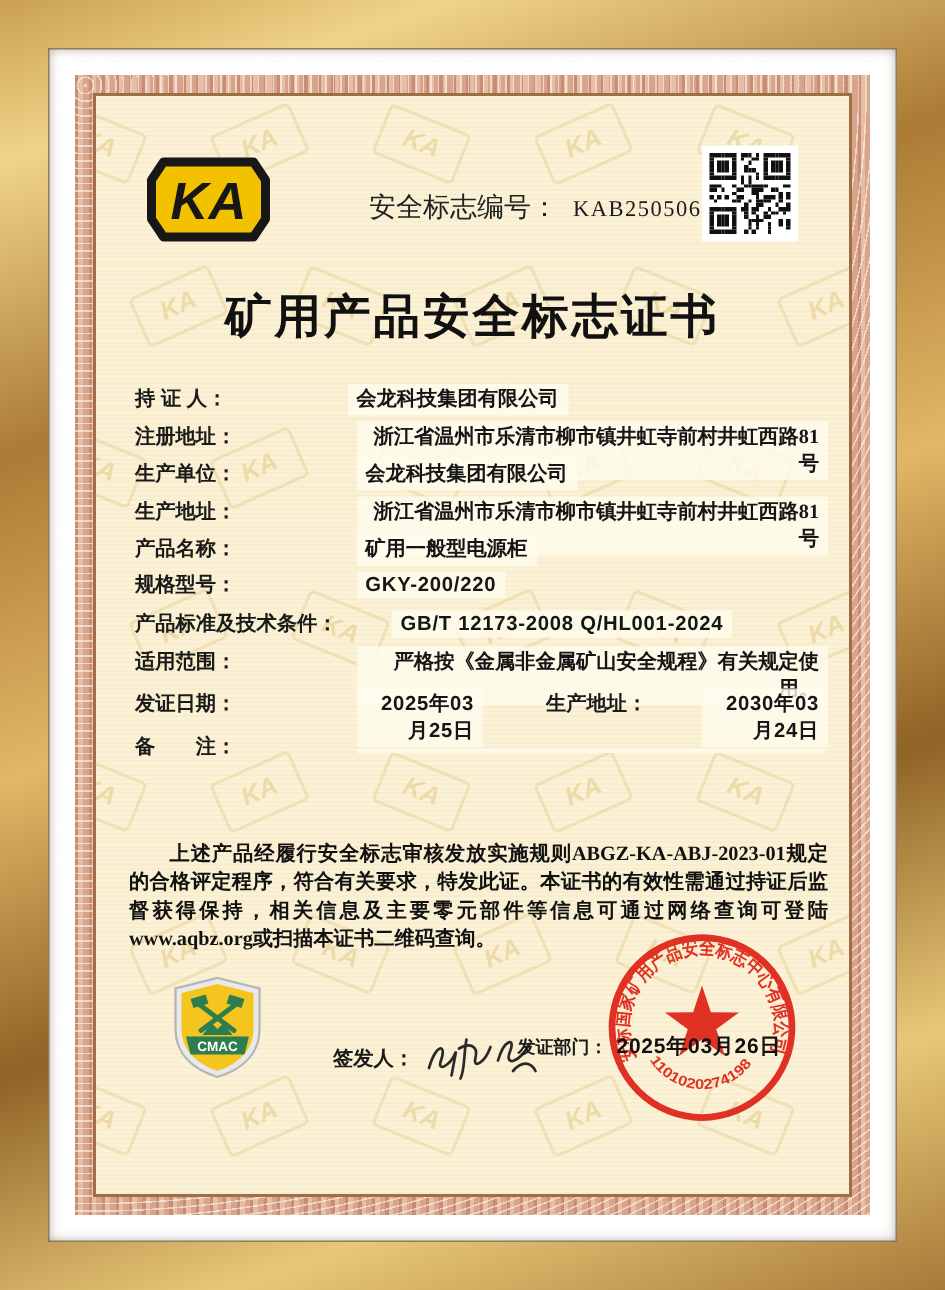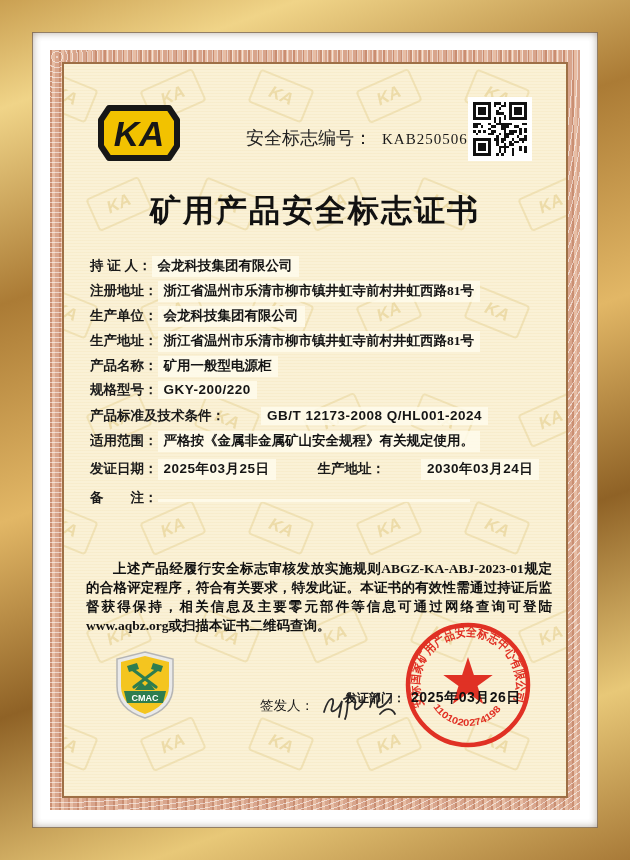--- a/index.html
+++ b/index.html
@@ -35,27 +35,27 @@
   .qr-grid i{display:block;}
   .qr-grid i.on{background:#111;}
   .cert-title{left:0;right:0;top:126px;text-align:center;font-size:31px;font-weight:bold;
     letter-spacing:2px;color:#111;font-family:"Liberation Serif",serif;}
   
   .frow{left:26px;right:14px;display:flex;align-items:baseline;text-align:right;}
   .flabel{font-size:13.5px;font-weight:bold;color:#1a1a1a;flex:none;}
   .fval{font-size:13.5px;font-weight:bold;color:#151515;background:rgba(255,252,238,.8);
     padding:1px 6px 2px;font-family:"Liberation Serif",serif;}
   .v-num{font-family:"Liberation Sans",sans-serif;letter-spacing:.5px;}
-  .pos-l{}
+  .pos-l{margin-left:80px;}
   .statement{left:22px;top:495px;width:466px;font-size:13.5px;font-weight:bold;color:#111;
     line-height:19px;text-align:justify;text-indent:2em;font-family:"Liberation Serif",serif;}
   
   .cmac{left:50px;top:586px;}
   .sign-row{top:622px;left:158px;display:flex;align-items:center;}
-  .sig-label{font-size:13.5px;font-weight:normal;color:#1a1a1a;margin-left:38px;}
+  .sig-label{font-size:13.5px;font-weight:bold;color:#1a1a1a;}
   .dept-label{font-size:12px;font-weight:bold;color:#1a1a1a;position:absolute;left:281px;top:626px;}
   .stamp{left:337px;top:556px;width:134px;height:134px;opacity:.93;}
   .stamp-date{left:347px;top:625px;font-size:14px;font-weight:bold;color:#111;letter-spacing:.5px;z-index:6;}
 </style>
 </head>
 <body>
 
 <div class="page">
   <div class="matte">
     <div class="lace"></div>

